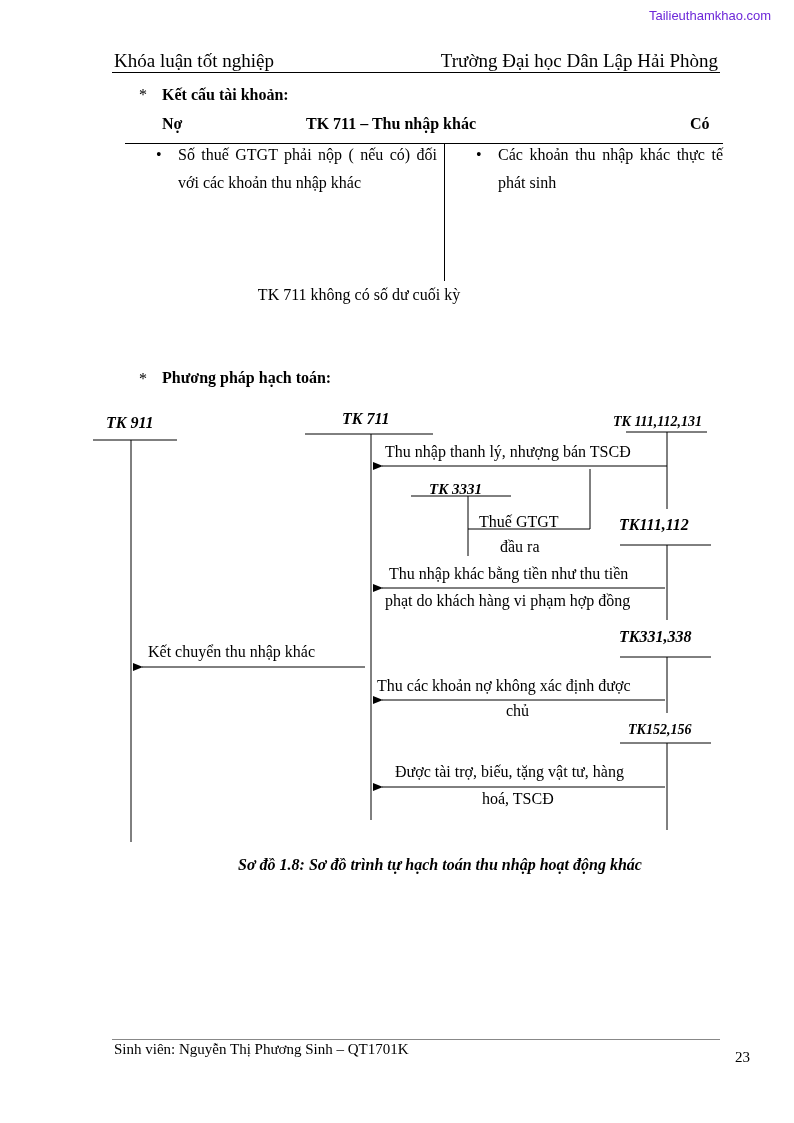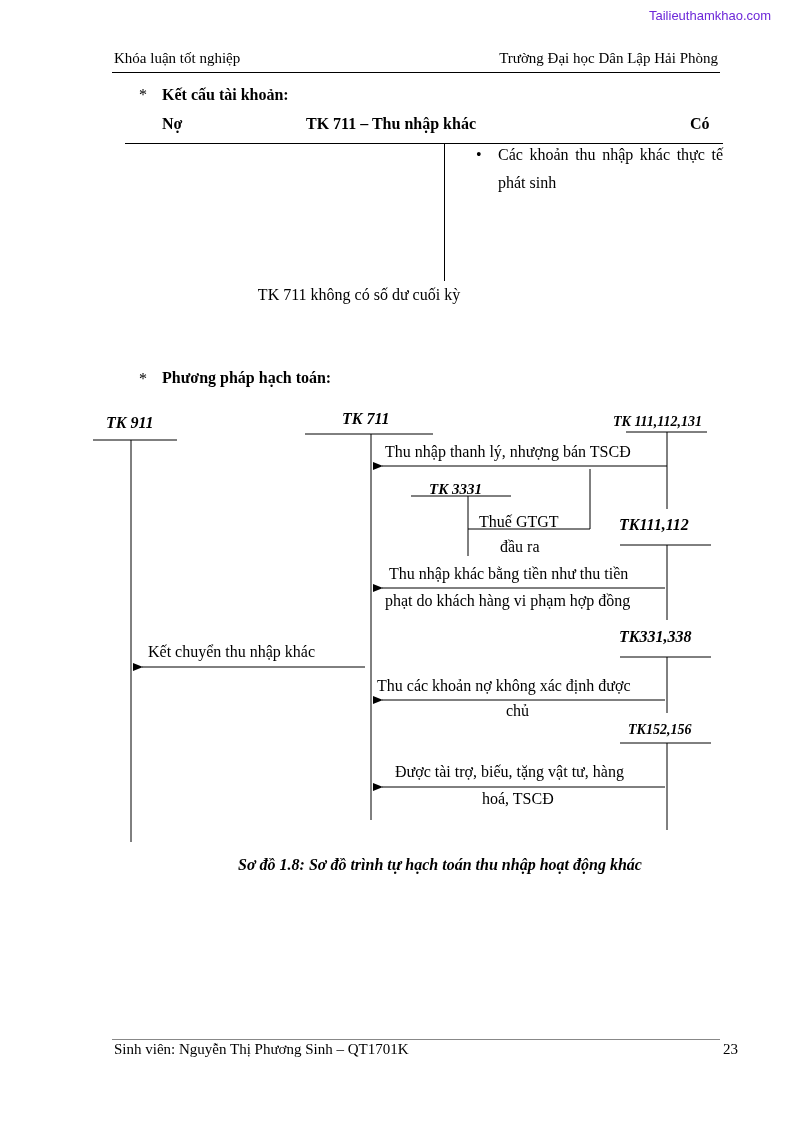--- a/index.html
+++ b/index.html
@@ -1,20 +1,20 @@
 <!DOCTYPE html>
 <html><head>
 <meta charset="utf-8">
 <style>
   html, body { margin: 0; padding: 0; background: #ffffff; }
   body { width: 794px; height: 1123px; position: relative; overflow: hidden;
          font-family: "Liberation Serif", serif; color: #000; }
   .abs { position: absolute; white-space: nowrap; }
   .watermark { font-family: "Liberation Sans", sans-serif; font-size: 13px; color: #6d28d9; left: 649px; top: 8px; }
-  .hdr { font-size: 15px; top: 50px; }
+  .hdr { font-size: 19px; top: 50px; }
   .hdr-line { position: absolute; left: 112px; width: 608px; top: 72px; border-top: 1px solid #000; }
   .bold { font-weight: bold; }
   .sec { font-size: 16px; }
   .body16 { font-size: 16px; }
   .tline { position: absolute; left: 125px; width: 598px; top: 143px; border-top: 1px solid #000; }
   .vline { position: absolute; left: 444px; top: 143px; height: 138px; border-left: 1px solid #000; }
   .cell { position: absolute; font-size: 16px; line-height: 28px; text-align: justify; }
   .cell ul { margin: 0; padding: 0; list-style: none; }
   .cell li { position: relative; padding-left: 26px; }
   .cell li::before { content: "•"; position: absolute; left: 4px; top: 0; }
@@ -40,20 +40,21 @@
 
 <div class="abs body16 bold" style="left:162px; top:115px;">Nợ</div>
 <div class="abs body16 bold" style="left:306px; top:115px;">TK 711 – Thu nhập khác</div>
 <div class="abs body16 bold" style="left:690px; top:115px;">Có</div>
 
 <div class="tline"></div>
 <div class="vline"></div>
 
 <div class="cell" style="left:152px; top:141px; width:285px;">
   <ul>
+    <li>Số thuế GTGT phải nộp ( nếu có) đối với các khoản thu nhập khác</li>
   </ul>
 </div>
 <div class="cell" style="left:472px; top:141px; width:251px;">
   <ul>
     <li>Các khoản thu nhập khác thực tế phát sinh</li>
   </ul>
 </div>
 
 <div class="abs center-note">TK 711 không có số dư cuối kỳ</div>
 
@@ -116,13 +117,13 @@
 
   <text class="lbl" x="395" y="777">Được tài trợ, biếu, tặng vật tư, hàng</text>
   <line x1="665" y1="787" x2="382" y2="787" stroke="#000" stroke-width="1" marker-end="url(#arrow)"></line>
   <text class="lbl" x="482" y="804">hoá, TSCĐ</text>
 </svg>
 
 <div class="abs caption">Sơ đồ 1.8: Sơ đồ trình tự hạch toán thu nhập hoạt động khác</div>
 
 <div class="foot-line"></div>
 <div class="abs foot" style="left:114px;">Sinh viên: Nguyễn Thị Phương Sinh – QT1701K</div>
-<div class="abs foot" style="right:56px;">23</div>
+<div class="abs foot" style="right:44px;margin-top:8px;">23</div>
 
 </body></html>

